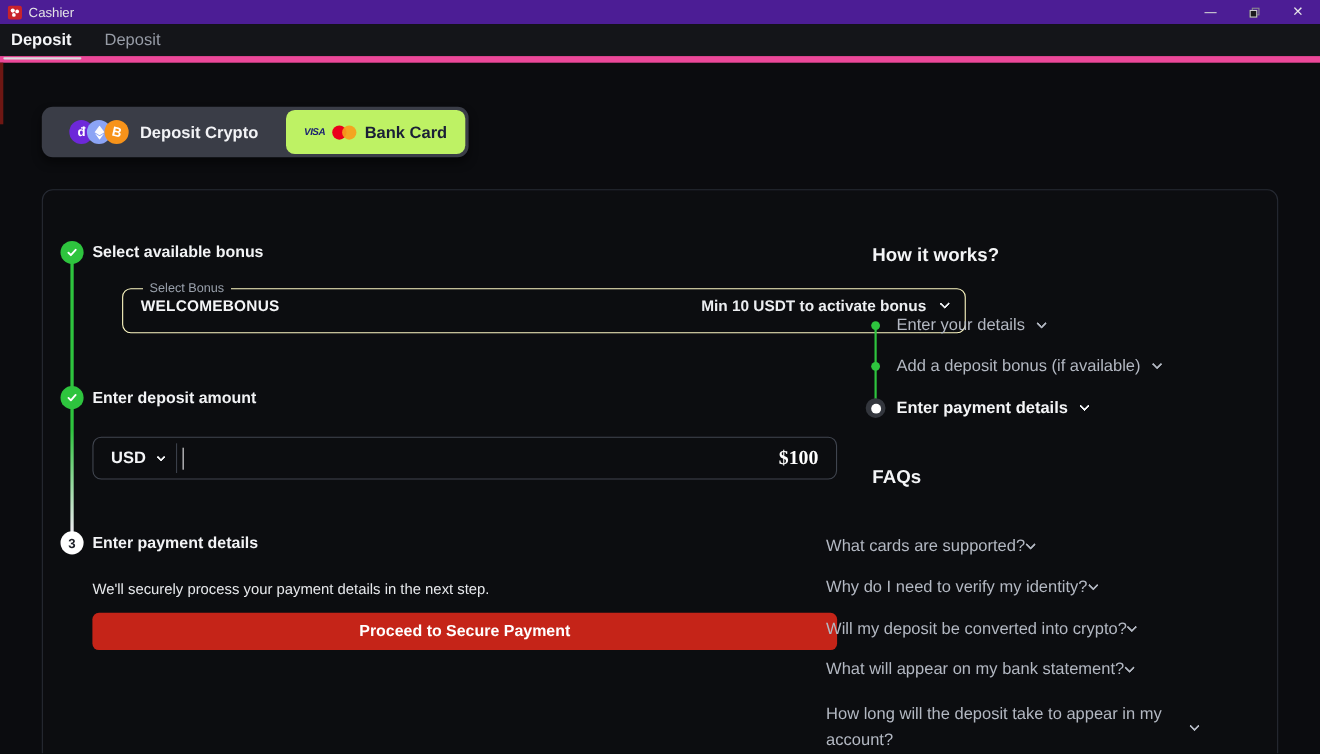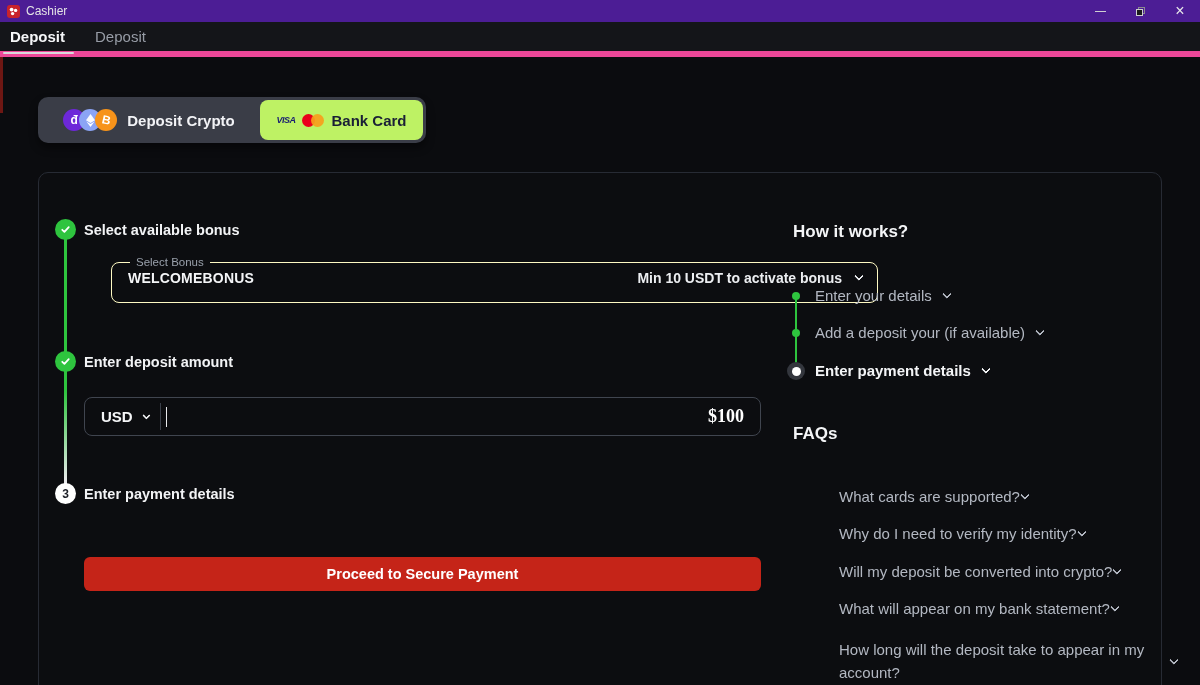--- a/index.html
+++ b/index.html
@@ -100,21 +100,21 @@
   .d1 { left:792px; top:292px; } .d2 { left:792px; top:329px; }
   .dot-ring { position:absolute; left:787px; top:362px; width:18px; height:18px; border-radius:50%;
               background:#33363d; display:flex; align-items:center; justify-content:center; }
   .dot-ring .core { width:9px; height:9px; border-radius:50%; background:#ffffff; }
   .hiw-item { position:absolute; left:815px; display:flex; align-items:center; gap:10px;
               font-size:15px; color:#b3b8c2; }
   .hiw-item.active { font-weight:700; color:#f4f5f7; }
   .h1 { top:287px; } .h2 { top:324px; } .h3 { top:362px; }
 
   .faq-title { position:absolute; left:793px; top:424px; font-size:17px; font-weight:700; color:#f4f5f7; }
-  .faq-item { position:absolute; left:839px; display:flex; align-items:center; 
+  .faq-item { position:absolute; left:751px; display:flex; align-items:center; 
               font-size:15px; color:#b3b8c2; }
   .f1 { top:488px; } .f2 { top:525px; } .f3 { top:563px; } .f4 { top:600px; }
   .f5 { top:638px; width:360px; align-items:center; }
   .f5 .faq-text { width:330px; line-height:1.55; }
 </style>
 </head>
 <body>
 
 <div id="stage">
 
@@ -217,39 +217,40 @@
     <span class="v-divider"></span>
     <span class="caret"></span>
     <span class="amount-value">$100</span>
   </div>
 
   <div class="step-circle white c3">
     <span>3</span>
   </div>
   <div class="step-title st3">Enter payment details</div>
 
+  <div class="secure-note">We'll securely process your payment details in the next step.</div>
 
   <button class="proceed-btn">
     <span>Proceed to Secure Payment</span>
   </button>
 
   <div class="hiw-title">How it works?</div>
   <div class="hiw-line"></div>
   <span class="dot g d1"></span>
   <span class="dot g d2"></span>
   <span class="dot-ring">
       <span class="core"></span>
     </span>
 
   <div class="hiw-item h1">
     <span>Enter your details</span>
     <span class="chev"></span>
   </div>
   <div class="hiw-item h2">
-    <span>Add a deposit your (if available)</span>
+    <span>Add a deposit bonus (if available)</span>
     <span class="chev"></span>
   </div>
   <div class="hiw-item h3 active">
     <span>Enter payment details</span>
     <span class="chev"></span>
   </div>
 
   <div class="faq-title">FAQs</div>
 
   <div class="faq-item f1">

